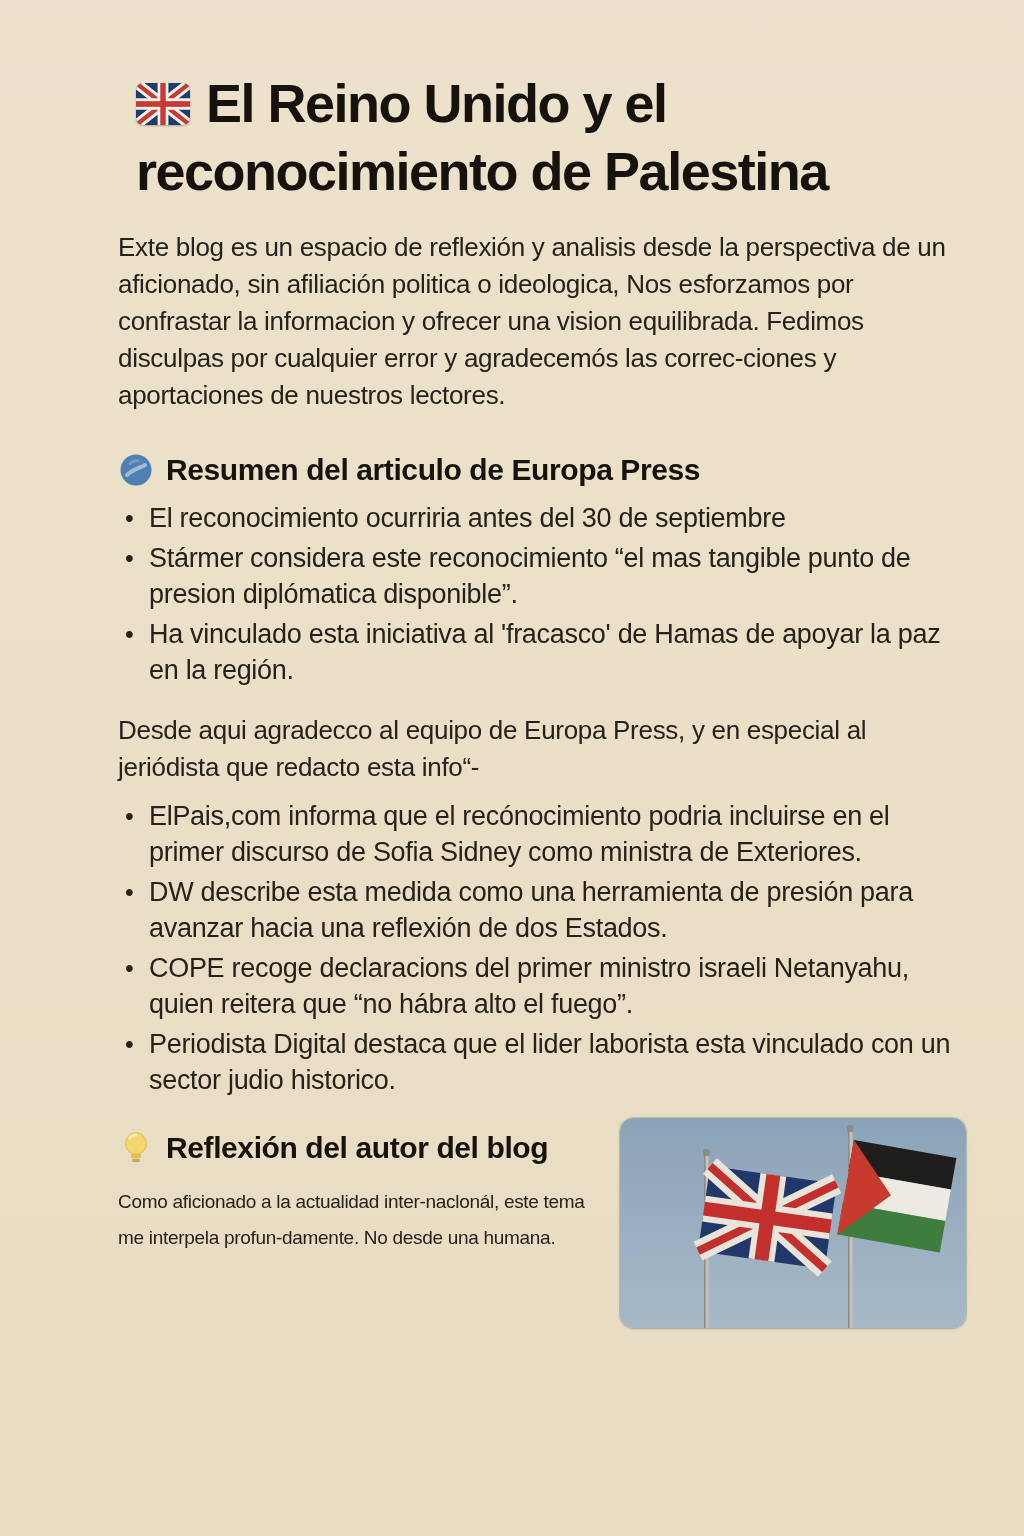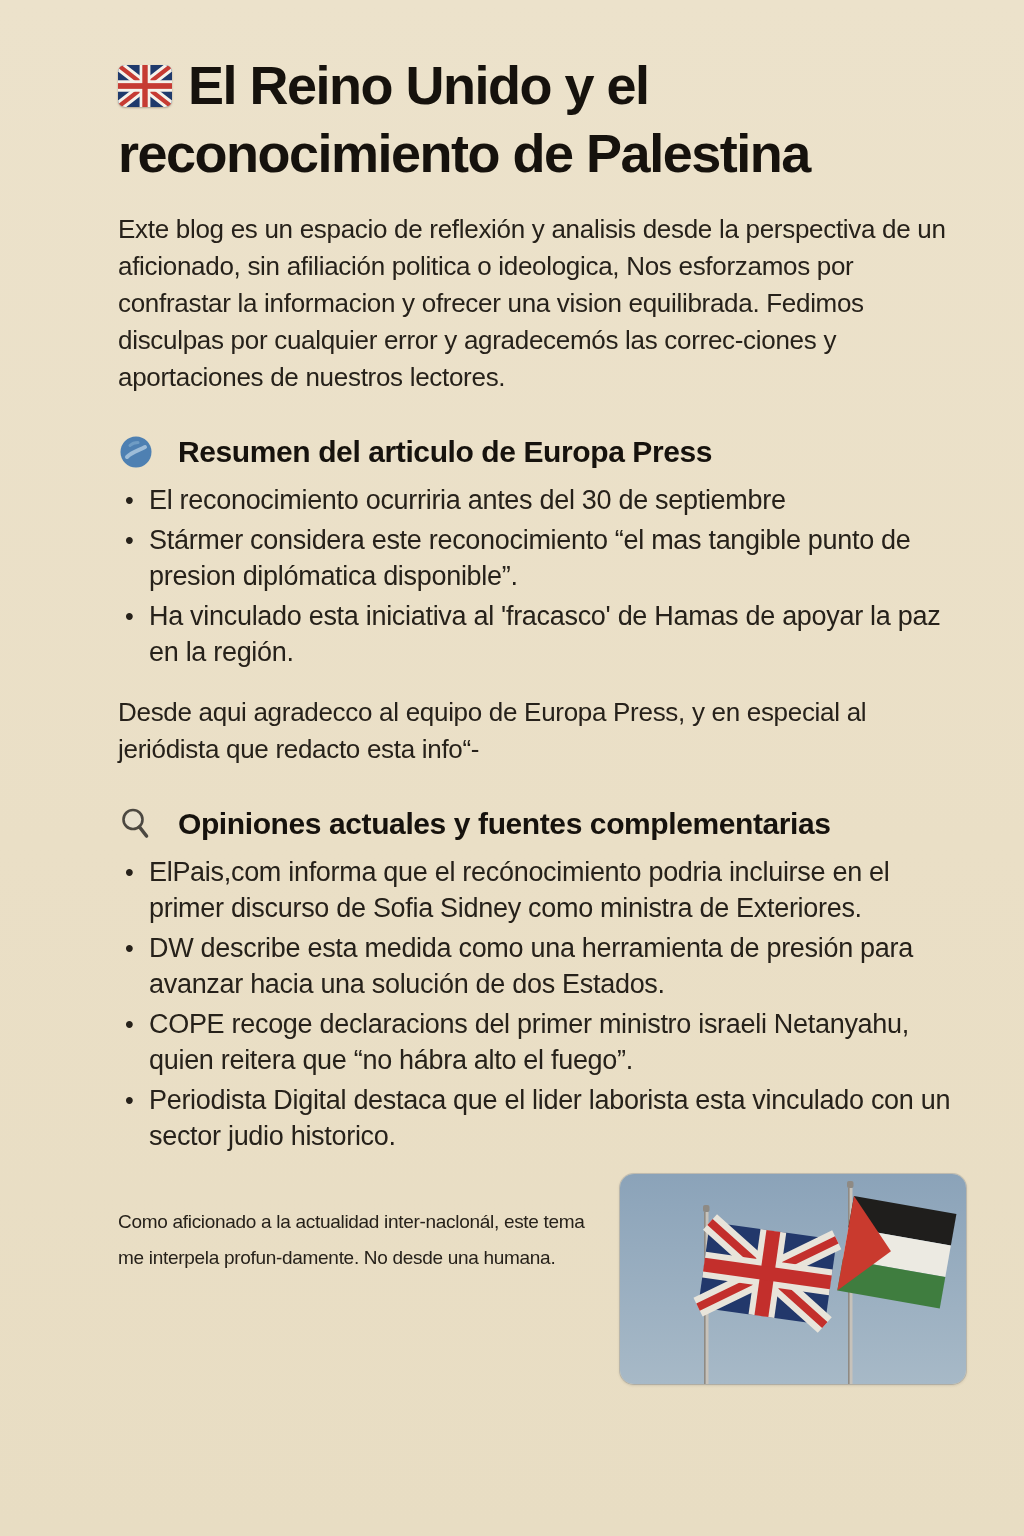--- a/index.html
+++ b/index.html
@@ -4,31 +4,31 @@
 <style>
   html,body{margin:0;padding:0}
   body{
     width:1024px;height:1536px;overflow:hidden;
     background:linear-gradient(180deg,#ece2cb 0%,#eadfc6 55%,#e8ddc3 100%);
     font-family:"Liberation Sans",sans-serif;
     color:#26211a;
   }
   .page{padding:52px 58px 0 118px;width:848px}
   h1{
-    margin:0;font-size:54px;line-height:1.25;letter-spacing:-1.5px;
+    margin:18px;font-size:54px;line-height:1.25;letter-spacing:-1.5px;
     font-weight:700;color:#16120d;
   }
   .flag-badge{
     display:inline-block;width:54px;height:42px;border-radius:7px;overflow:hidden;
     vertical-align:-3px;margin-right:16px;box-shadow:0 1px 2px rgba(60,50,30,.35);
   }
   .flag-badge svg{display:block;width:100%;height:100%}
   p.body-text{margin:24px 0 0;font-size:26px;line-height:37px;letter-spacing:-0.3px}
   h2{
-    display:flex;align-items:center;gap:24px;
+    display:flex;align-items:center;gap:12px;
     margin:38px 0 0;font-size:30px;line-height:34px;letter-spacing:-0.4px;
     font-weight:700;color:#16120d;
   }
   .icn{width:36px;height:36px;flex:0 0 auto}
   .icn svg{display:block;width:100%;height:100%}
   ul{list-style:none;margin:12px 0 0;padding:0}
   li{
     position:relative;padding-left:31px;
     font-size:27px;line-height:36px;letter-spacing:-0.3px;
   }
@@ -73,38 +73,40 @@
     <span>Resumen del articulo de Europa Press</span>
   </h2>
   <ul>
     <li>El reconocimiento ocurriria antes del 30 de septiembre</li>
     <li>Stármer considera este reconocimiento “el mas tangible punto de presion diplómatica disponible”.</li>
     <li>Ha vinculado esta iniciativa al 'fracasco' de Hamas de apoyar la paz en la región.</li>
   </ul>
 
   <p class="body-text">Desde aqui agradecco al equipo de Europa Press, y en especial al jeriódista que redacto esta info“-</p>
 
-  <h2>
-    <span class="icn">
-        <svg viewBox="0 0 36 36">
-          <circle cx="15" cy="13.5" r="9.5" fill="#e8e1cf" stroke="#4c4841" stroke-width="2.6"></circle>
-          <line x1="21.5" y1="21" x2="28.5" y2="30" stroke="#4c4841" stroke-width="3.6" stroke-linecap="round"></line>
-        </svg>
-      </span>
-    <span>Opiniones actuales y fuentes complementarias</span>
-  </h2>
   <ul>
     <li>ElPais,com informa que el recónocimiento podria incluirse en el primer discurso de Sofia Sidney como ministra de Exteriores.</li>
-    <li>DW describe esta medida como una herramienta de presión para avanzar hacia una solución de dos Estados.</li>
+    <li>DW describe esta medida como una herramienta de presión para avanzar hacia una reflexión de dos Estados.</li>
     <li>COPE recoge declaracions del primer ministro israeli Netanyahu, quien reitera que “no hábra alto el fuego”.</li>
     <li>Periodista Digital destaca que el lider laborista esta vinculado con un sector judio historico.</li>
   </ul>
 
   <div class="bottom">
     <div class="bottom-left">
+      <h2>
+        <span class="icn">
+            <svg viewBox="0 0 36 40">
+              <ellipse cx="18" cy="15" rx="11.5" ry="12" fill="#f3d66f" stroke="#d9b44e" stroke-width="1"></ellipse>
+              <path d="M11 9 a9 9 0 0 1 7 -3.5" stroke="#fbeaae" stroke-width="3" fill="none" stroke-linecap="round"></path>
+              <rect x="12.5" y="26.5" width="11" height="4.5" rx="1.5" fill="#e4c056"></rect>
+              <rect x="13.5" y="32" width="9" height="3.5" rx="1.5" fill="#cfa94a"></rect>
+            </svg>
+          </span>
+        <span>Reflexión del autor del blog</span>
+      </h2>
       <p>Como aficionado a la actualidad inter-naclonál, este tema me interpela profun-damente. No desde una humana.</p>
     </div>
 
     <figure class="photo">
       <svg viewBox="0 0 346 210" preserveAspectRatio="none">
         <defs>
           <linearGradient id="sky" x1="0" y1="0" x2="0" y2="1">
             <stop offset="0" stop-color="#8ba3b9"></stop>
             <stop offset="1" stop-color="#a7b9c7"></stop>
           </linearGradient>

